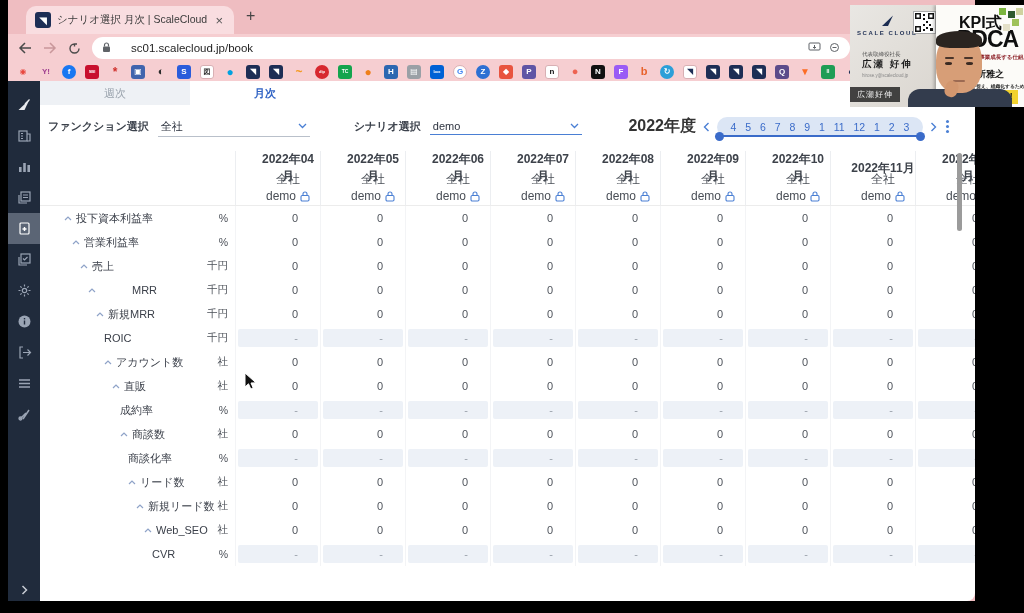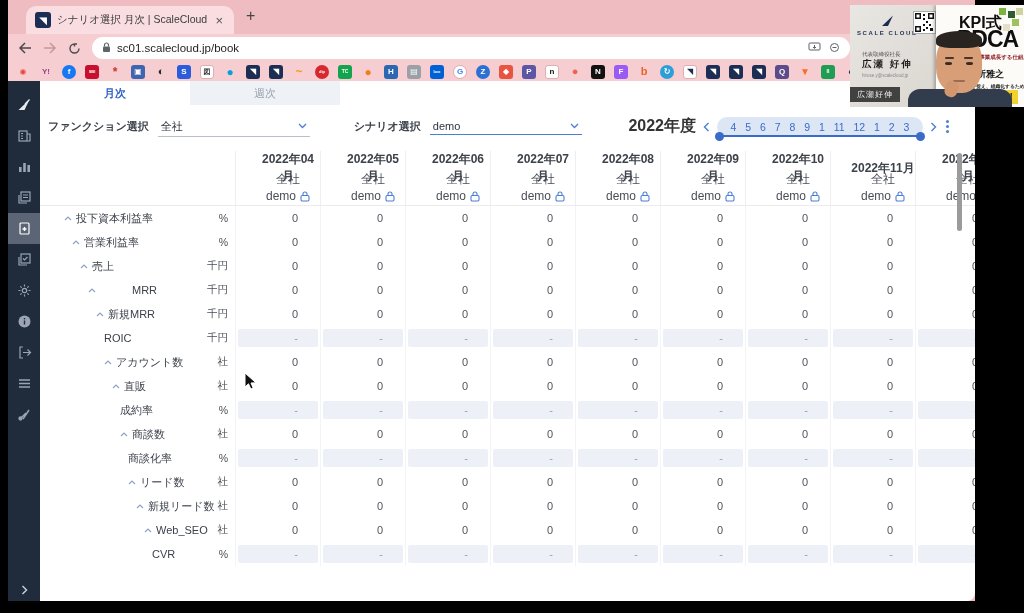--- a/index.html
+++ b/index.html
@@ -14,21 +14,21 @@
        border-radius:10px 10px 0 0;display:flex;align-items:center;padding:0 9px;gap:6px;}
   .favicon{width:16px;height:16px;border-radius:3px;background:#1d2e55;color:#fff;
            display:flex;align-items:center;justify-content:center;font-size:10px;flex:none;}
   .tab-title{font-size:10.5px;color:#3b3b3b;white-space:nowrap;overflow:hidden;flex:1;}
   .tab-close{font-size:13px;color:#555;padding:0 2px;}
   .newtab{position:absolute;left:238px;top:7px;font-size:16px;color:#454545;}
 
   .toolbar{height:28px;background:#f6ced1;display:flex;align-items:center;padding:0 10px;gap:11px;}
   .nav-ic{display:flex;align-items:center;}
   .urlbar{height:22px;flex:1;max-width:768px;background:#fff;border-radius:12px;display:flex;
-          align-items:center;padding:0 10px;gap:6px;}
+          align-items:center;padding:0 10px;gap:20px;}
   .url-text{font-size:11.5px;color:#1f1f1f;flex:1;}
   .url-right{display:flex;gap:8px;align-items:center;}
 
   .bookmarks{height:19px;background:#f6ced1;display:flex;align-items:center;gap:9px;
              padding:0 8px;overflow:hidden;}
   .bm{width:14px;height:14px;border-radius:3px;display:flex;align-items:center;
       justify-content:center;font-weight:bold;flex:none;line-height:1;}
 
   
   .appwrap{position:absolute;top:81px;left:0;right:0;bottom:0;display:flex;}
@@ -297,22 +297,22 @@
         </div>
         <div class="side-expand">
           <svg width="7" height="10" viewBox="0 0 7 10">
               <path d="M1.5 1 L5.5 5 L1.5 9" stroke="#c7ccd4" stroke-width="1.5" fill="none"></path>
             </svg>
         </div>
       </div>
 
       <div class="main">
         <div class="app-tabs">
+          <div class="app-tab inactive">週次</div>
           <div class="app-tab active">月次</div>
-          <div class="app-tab inactive">週次</div>
         </div>
 
         <div class="controls">
           <div class="filter">
             <span class="f-label">ファンクション選択</span>
             <div class="f-select">
               <span>全社</span>
               <svg width="9" height="6" viewBox="0 0 9 6">
                   <path d="M1 1 L4.5 4.5 L8 1" stroke="#4a7fd4" stroke-width="1.3" fill="none"></path>
                 </svg>

